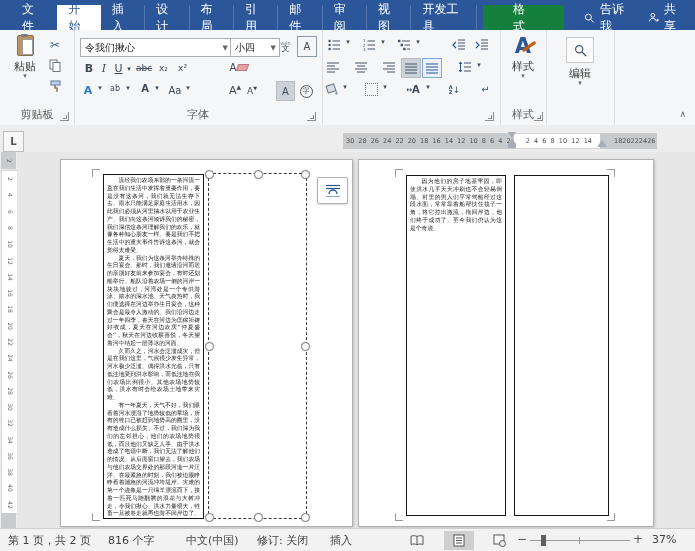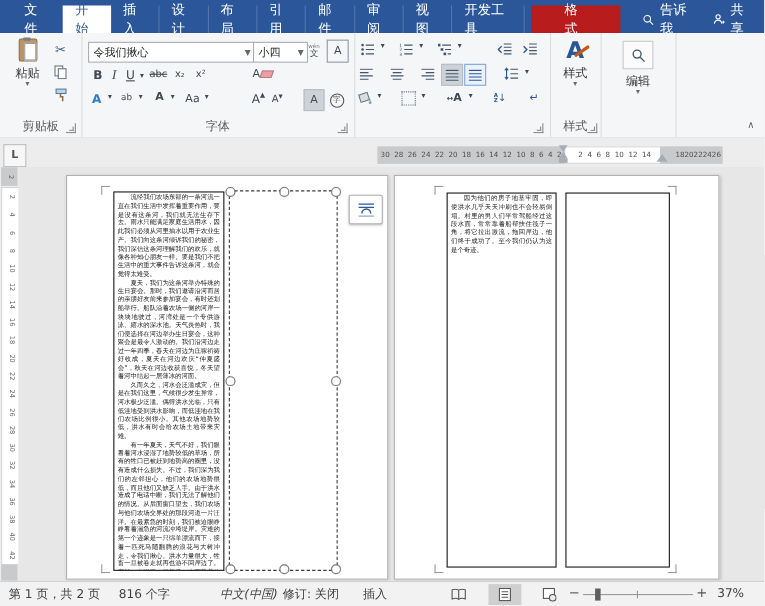--- a/index.html
+++ b/index.html
@@ -6,21 +6,21 @@
   .app{position:relative;width:695px;height:551px;overflow:hidden;
        font-family:"DejaVu Sans","Liberation Sans",sans-serif;
        -webkit-font-smoothing:antialiased;background:#e7e7e7;}
   
   .tabbar{position:absolute;left:0;top:0;width:695px;height:30px;background:#2b579a;
           display:flex;align-items:flex-end;color:#fff;font-size:12px;}
   .tab{height:25px;display:flex;align-items:center;padding:0 11px;cursor:default;
        border-right:1px solid rgba(255,255,255,.18);}
   .tab.first{margin-left:8px;border-right:none;padding:0 14px;}
   .tab.active{background:#fff;color:#2b579a;border-right:none;}
-  .tab.context{background:#b91c1c;border-right:none;padding:0 30px;margin-left:6px;}
+  .tab.context{background:#15803d;border-right:none;padding:0 30px;margin-left:6px;}
   .tab.nob{border-right:none;}
   .tellme,.share{height:25px;display:flex;align-items:center;gap:5px;padding:0 8px;}
   .tellme{margin-left:12px;}
   .share{margin-left:auto;margin-right:2px;}
   
   .ribbon{position:absolute;left:0;top:30px;width:695px;height:95px;background:#f5f6f7;
           border-bottom:1px solid #cfd0d2;font-size:11px;color:#333;}
   .group{position:absolute;top:0;height:95px;border-right:1px solid #dcddde;}
   .glabel{position:absolute;bottom:3px;left:0;right:0;text-align:center;font-size:11px;color:#5c5c5c;}
   .launcher{position:absolute;bottom:4px;width:8px;height:8px;border-right:1px solid #8d8d8d;
@@ -514,21 +514,21 @@
       <div class="tbox" style="left:47px;top:15px;width:100px;height:341px;">
         <p>因为他们的房子地基牢固，即使洪水几乎天天冲刷也不会轻易倒塌。村里的男人们平常驾船经过这段水面，常常靠着船帮扶住筏子一角，将它拉出激流，拖回岸边，他们终于成功了。至今我们仍认为这是个奇迹。</p>
       </div>
       <div class="tbox" style="left:155px;top:15px;width:95px;height:341px;"></div>
     </div>
   </div>
 
   <div class="status">
     <span class="st" style="left:8px;">第 1 页，共 2 页</span>
     <span class="st" style="left:108px;">816 个字</span>
-    <span class="st" style="left:200px;font-style:italic;">中文(中国)</span>
+    <span class="st" style="left:186px;">中文(中国)</span>
     <span class="st" style="left:257px;">修订: 关闭</span>
     <span class="st" style="left:330px;">插入</span>
 
     <div class="viewbtn" style="left:402px;">
       <svg width="14" height="11" viewBox="0 0 14 11">
         <path d="M7 1.5C5.5.5 3 .5 1 1.2v8.3c2-.7 4.5-.7 6 .3 1.5-1 4-1 6-.3V1.2C11 .5 8.5.5 7 1.5z" fill="none" stroke="#555"></path>
         <line x1="7" y1="1.5" x2="7" y2="9.8" stroke="#555"></line>
       </svg>
       </div>
     <div class="viewbtn on" style="left:444px;">

